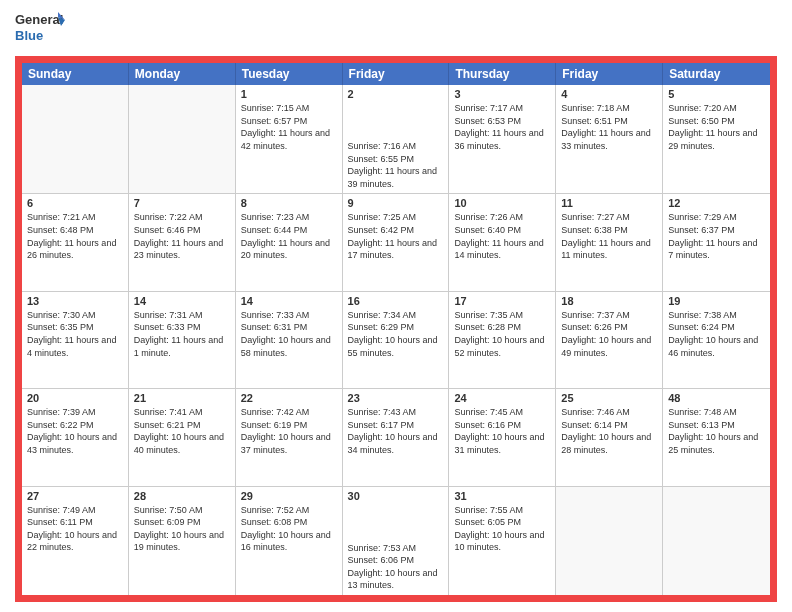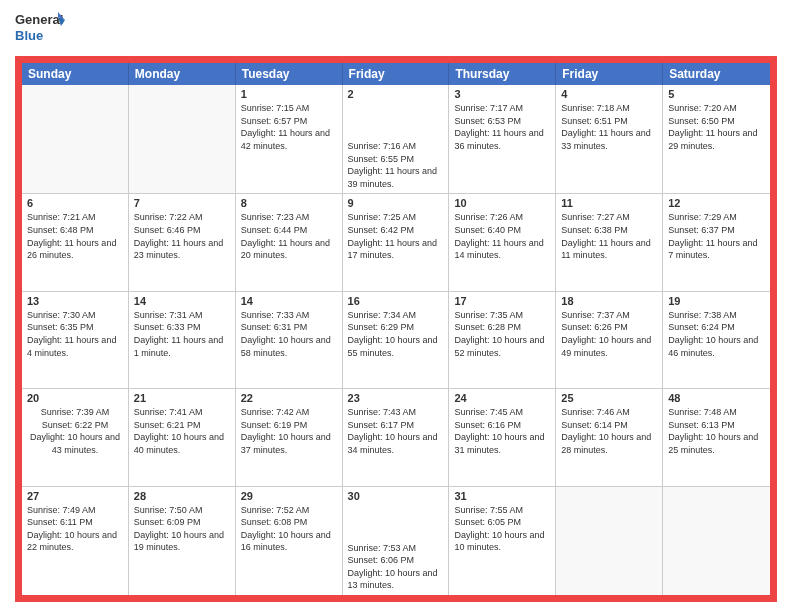--- a/index.html
+++ b/index.html
@@ -245,21 +245,21 @@
           <div class="cal-cell">
             <span class="day-num">19</span>
             <div class="cell-info" style="white-space: pre-line;">Sunrise: 7:38 AM
 Sunset: 6:24 PM
 Daylight: 10 hours and 46 minutes.</div>
           </div>
         </div>
         <div class="cal-row">
           <div class="cal-cell">
             <span class="day-num">20</span>
-            <div class="cell-info" style="white-space: pre-line; text-align: center;">Sunrise: 7:39 AM
+            <div class="cell-info" style="white-space: pre-line;">Sunrise: 7:39 AM
 Sunset: 6:22 PM
 Daylight: 10 hours and 43 minutes.</div>
           </div>
           <div class="cal-cell">
             <span class="day-num">21</span>
             <div class="cell-info" style="white-space: pre-line;">Sunrise: 7:41 AM
 Sunset: 6:21 PM
 Daylight: 10 hours and 40 minutes.</div>
           </div>
           <div class="cal-cell">

